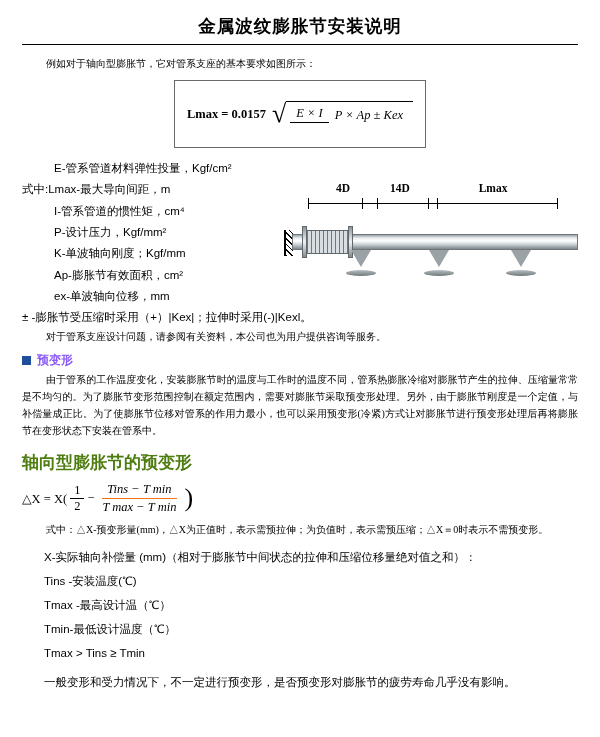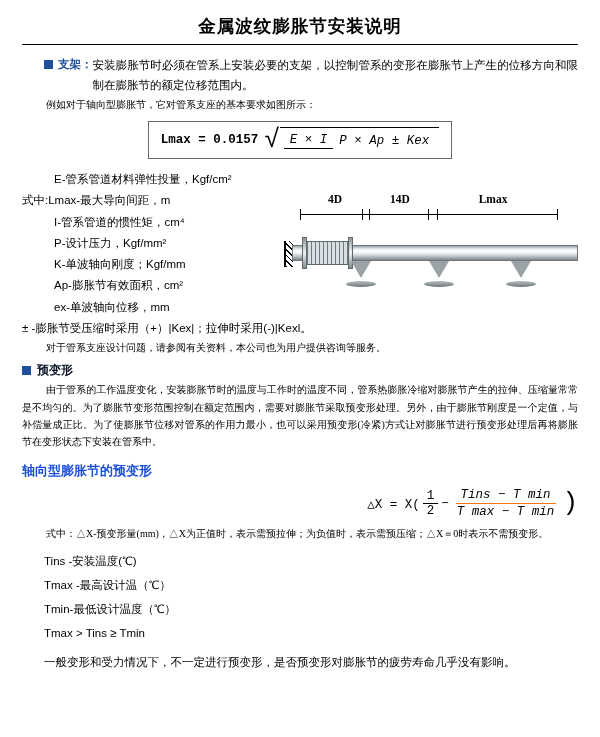--- a/index.html
+++ b/index.html
@@ -40,21 +40,21 @@
     text-align: justify;
     margin: 0;
     font-family: Liberation Serif, serif;
   }
   .indent2 {
     text-indent: 24px;
   }
   .section-head {
     font-size: 12px;
     font-weight: bold;
-    color: #0f172a;
+    color: #8b5cf6;
     margin: 6px 0 2px 0;
     display: flex;
     align-items: center;
     gap: 6px;
   }
   .blue-square {
     display: inline-block;
     width: 9px;
     height: 9px;
     background: #1f4e9c;
@@ -74,38 +74,38 @@
     align-items: center;
     gap: 5px;
     font-weight: bold;
     color: #1f4e9c;
     white-space: nowrap;
   }
   .head-inline .rest {
     text-align: justify;
   }
   .sub-head {
-    font-size: 13px;
-    font-weight: bold;
-    color: #1d4ed8;
+    font-size: 17px;
+    font-weight: bold;
+    color: #4d7c0f;
     margin: 12px 0 6px 0;
     font-family: "Liberation Sans", sans-serif;
   }
   .formula-box {
     margin: 8px auto 10px auto;
     display: flex;
     justify-content: center;
   }
   .formula {
     display: inline-flex;
     align-items: center;
-    font-family: Liberation Mono, monospace;
+    font-family: Liberation Serif, serif;
     font-size: 12.5px;
     border: 1px solid #6a6a6a;
-    padding: 5px 12px;
+    padding: 20px 12px;
     background: #fff;
   }
   .formula .lhs {
     font-weight: bold;
     margin-right: 4px;
     white-space: nowrap;
   }
   .sqrt {
     display: inline-flex;
     align-items: stretch;
@@ -263,22 +263,22 @@
     top: 18px;
     width: 9px;
     height: 26px;
     background: repeating-linear-gradient(45deg,
       #000 0px, #000 1px, #fff 1px, #fff 4px);
     border-left: 2px solid #000;
     box-sizing: border-box;
   }
   .eq-center {
     margin: 8px 0 6px 0;
-    text-align: right;
-    font-family: Liberation Mono, monospace;
+    text-align: left;
+    font-family: Liberation Serif, serif;
     font-size: 12.5px;
   }
   .eq-inline {
     display: inline-flex;
     align-items: center;
     gap: 3px;
     white-space: nowrap;
   }
   .eq-inline .paren {
     font-size: 26px;
@@ -323,27 +323,20 @@
   .spacer6 { height: 6px; }
 </style>
 </head>
 <body>
 
 <div class="page">
 
   <div class="doc-title">金属波纹膨胀节安装说明</div>
   <hr class="title-rule">
 
-  <div class="head-inline">
-    <span class="lead">
-      <span class="blue-square"></span>
-      <span>支架：</span>
-    </span>
-    <span class="rest">安装膨胀节时必须在管系上安装必要的支架，以控制管系的变形在膨胀节上产生的位移方向和限制在膨胀节的额定位移范围内。</span>
-  </div>
 
   <p class="body-text indent2">例如对于轴向型膨胀节，它对管系支座的基本要求如图所示：</p>
 
   <div class="formula-box">
     <span class="formula">
       <span class="lhs">Lmax = 0.0157</span>
       <span class="sqrt">
         <span class="radical">√</span>
         <span class="frac">
           <span class="num">E × I</span>
@@ -361,21 +354,21 @@
       <div class="ln li">P-设计压力，Kgf/mm²</div>
       <div class="ln li">K-单波轴向刚度；Kgf/mm</div>
       <div class="ln li">Ap-膨胀节有效面积，cm²</div>
       <div class="ln li">ex-单波轴向位移，mm</div>
       <div class="ln l0">± -膨胀节受压缩时采用（+）|Kex|；拉伸时采用(-)|Kexl。</div>
     </div>
 
     <div class="right">
       <div class="drawing">
         <div class="dim-row">
-          <div class="dim" style="left:16px; width:70px;">
+          <div class="dim" style="left:24px; width:70px;">
             <span class="lbl">4D</span>
             <span class="bar"></span>
             <span class="tickL"></span>
             <span class="tickR"></span>
           </div>
           <div class="dim" style="left:78px; width:76px;">
             <span class="lbl">14D</span>
             <span class="bar"></span>
             <span class="tickL"></span>
             <span class="tickR"></span>
@@ -434,20 +427,21 @@
         <span class="den">T max − T min</span>
       </span>
       <span class="paren">)</span>
     </span>
   </div>
 
   <p class="body-text indent2">式中：△X-预变形量(mm)，△X为正值时，表示需预拉伸；为负值时，表示需预压缩；△X＝0时表示不需预变形。</p>
 
   <div class="spacer6"></div>
 
+  <div class="note pl22">X-实际轴向补偿量 (mm)（相对于膨胀节中间状态的拉伸和压缩位移量绝对值之和）：</div>
   <div class="note pl22">Tins -安装温度(℃)</div>
   <div class="note pl22">Tmax -最高设计温（℃）</div>
   <div class="note pl22">Tmin-最低设计温度（℃）</div>
   <div class="note pl22">Tmax &gt; Tins ≥ Tmin</div>
 
   <div class="spacer6"></div>
   <div class="note pl22">一般变形和受力情况下，不一定进行预变形，是否预变形对膨胀节的疲劳寿命几乎没有影响。</div>
 
 </div>
 

